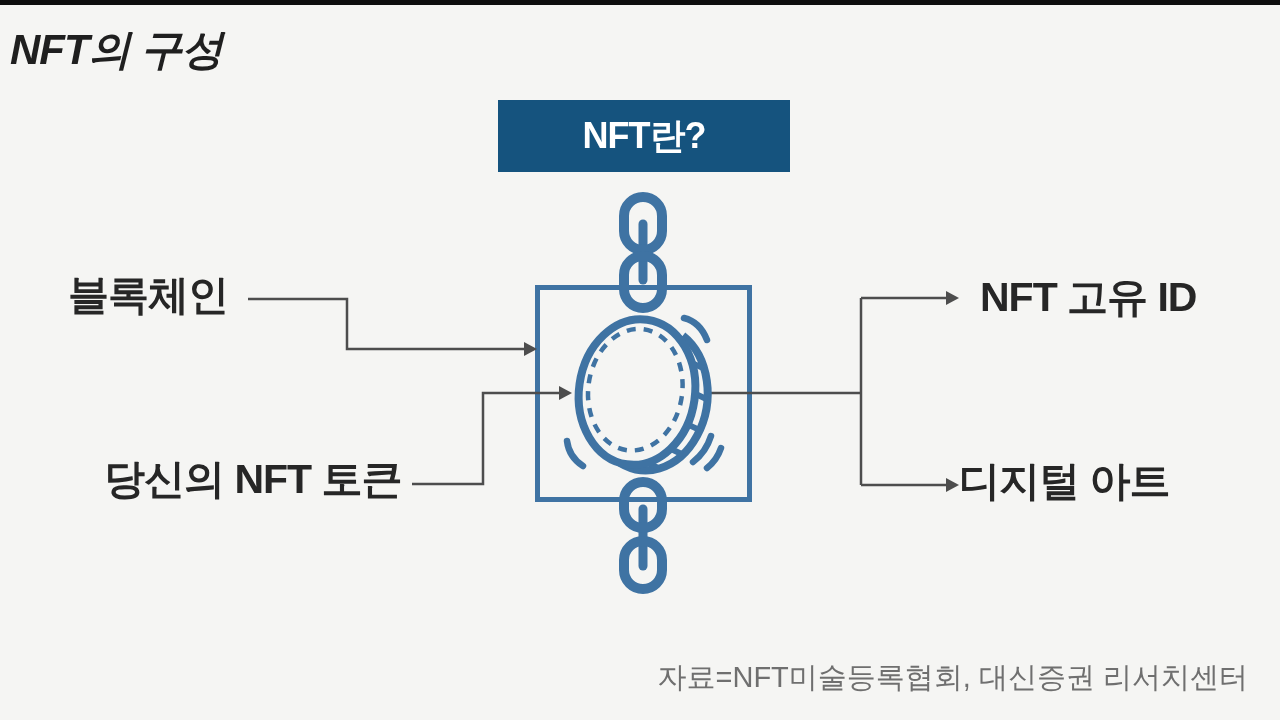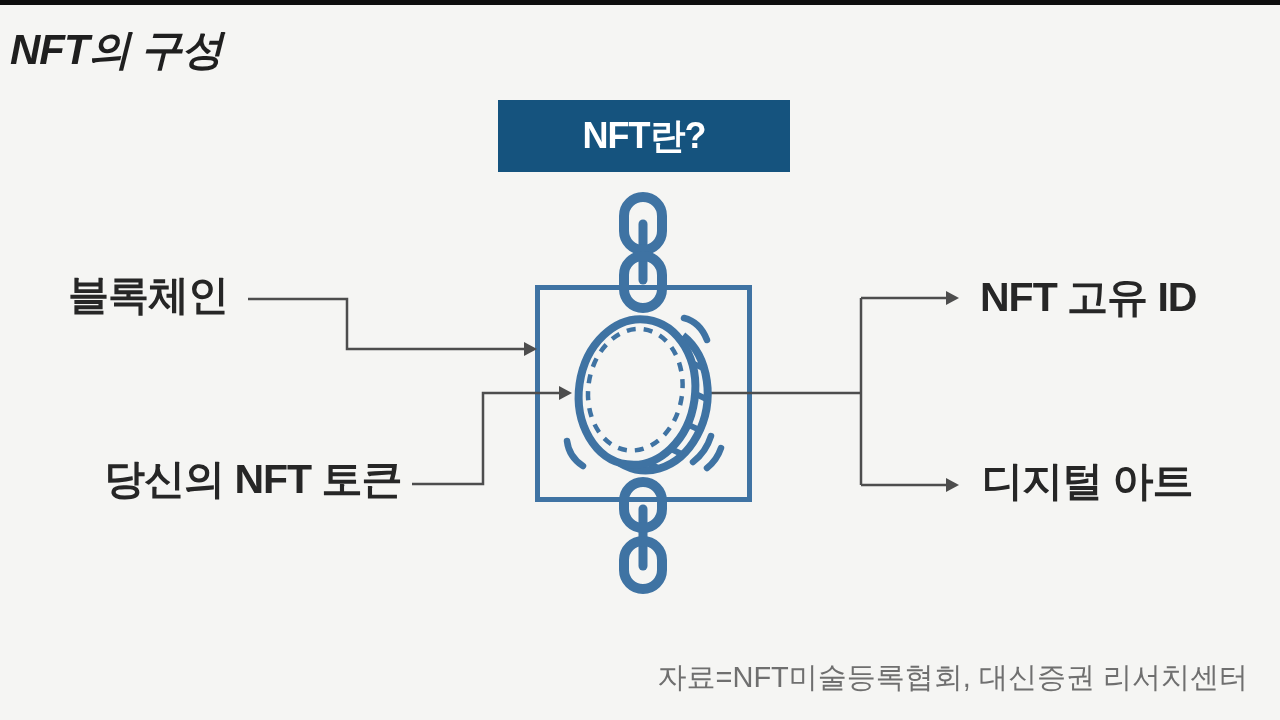--- a/index.html
+++ b/index.html
@@ -29,21 +29,21 @@
     color:var(--header-text);font-size:36px;font-weight:700;letter-spacing:-1px;
   }
   .diagram-svg{position:absolute;left:0;top:0;width:1280px;height:720px;}
   .node-label{
     position:absolute;font-size:41px;font-weight:700;letter-spacing:-1px;
     color:var(--text);white-space:nowrap;line-height:1.15;
   }
   .label-blockchain{left:68px;top:272px;}
   .label-token{left:68px;top:456px;margin-left:36px;}
   .label-id{left:980px;top:274px;text-align:center;}
-  .label-art{left:982px;top:458px;}
+  .label-art{left:959px;top:458px;}
   .source-line{
     position:absolute;right:32px;top:658px;
     font-size:29px;font-weight:400;color:var(--source-text);white-space:nowrap;
   }
   
   .box-rect{fill:none;stroke:var(--diagram-blue);stroke-width:5;}
   .chain-link{fill:none;stroke:var(--diagram-blue);stroke-width:10;}
   .chain-pin{stroke:var(--diagram-blue);stroke-width:9;stroke-linecap:round;}
   .coin-face{fill:var(--background);stroke:var(--diagram-blue);stroke-width:8;}
   .coin-edge{fill:none;stroke:var(--diagram-blue);stroke-width:8;}

